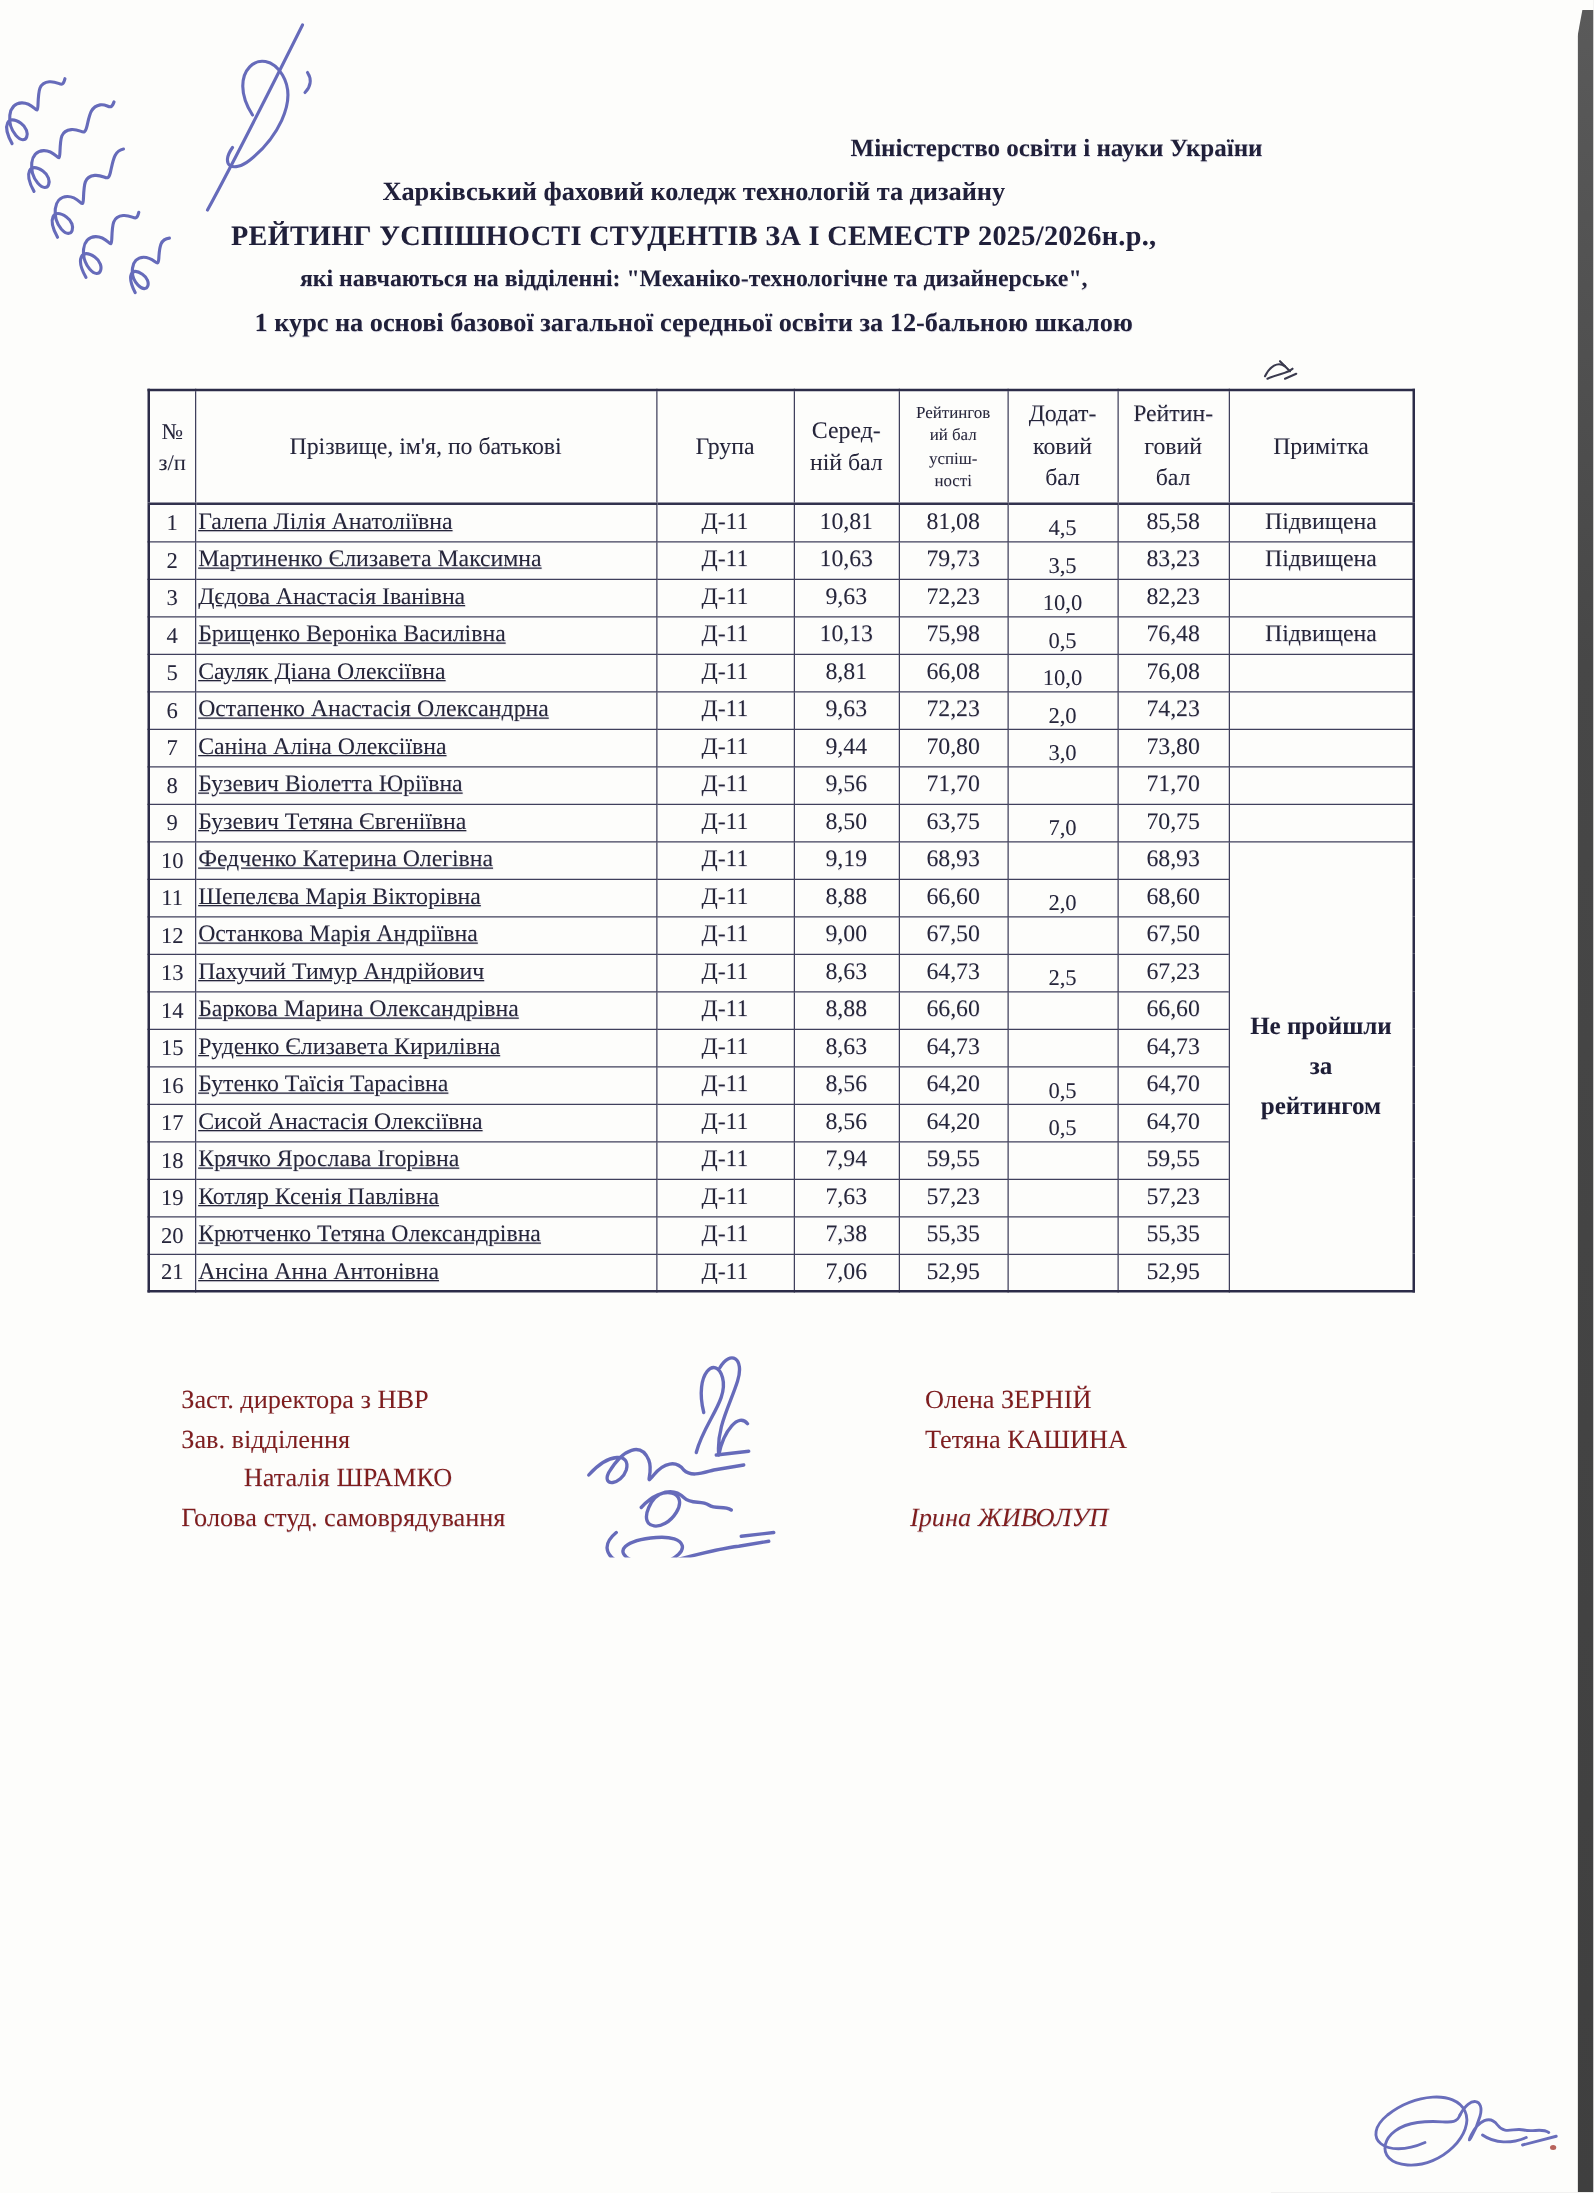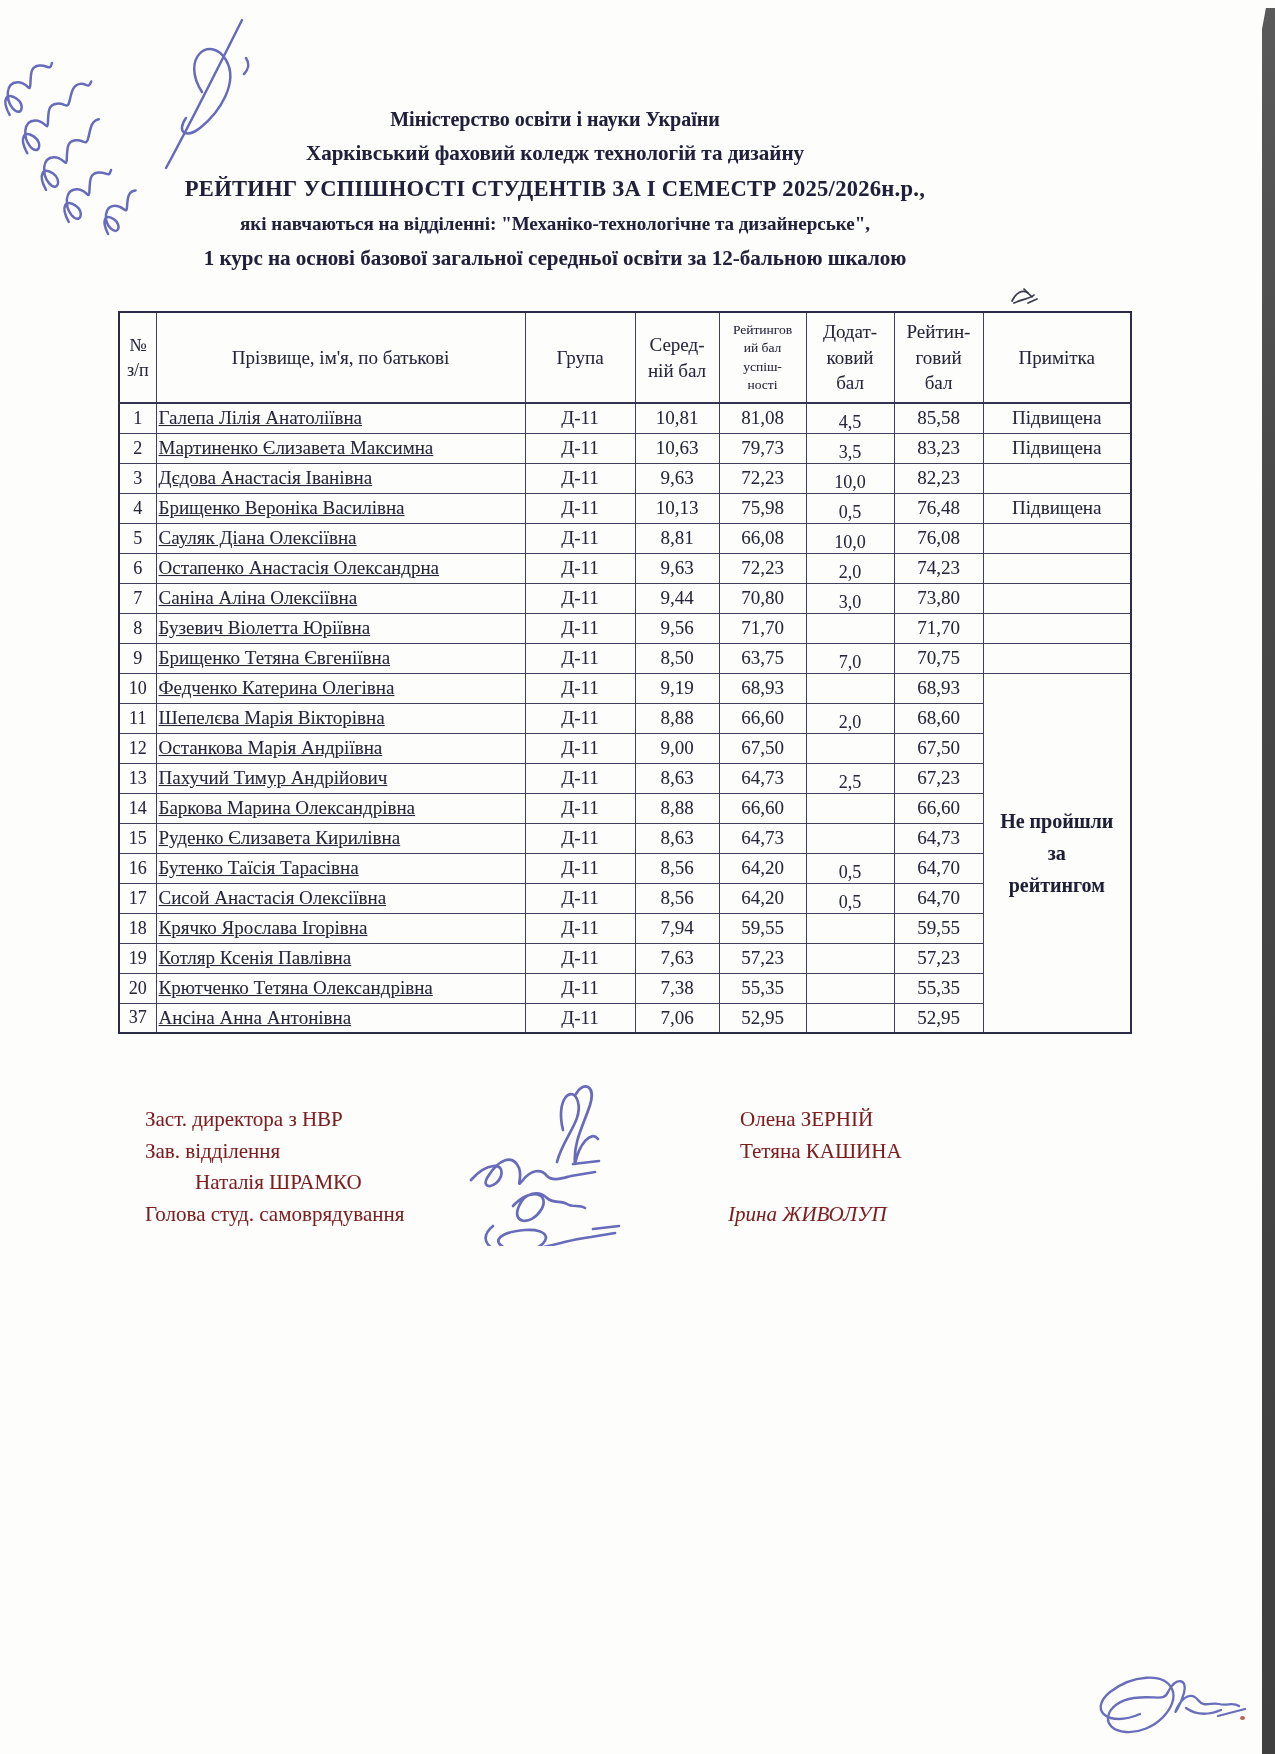--- a/index.html
+++ b/index.html
@@ -6,21 +6,21 @@
   .page{
     position:relative;width:1275px;height:1754px;margin:0 auto;
     background:#fdfdfb;overflow:hidden;
     font-family:"Liberation Serif","DejaVu Serif",serif;
     color:#26263a;
     text-shadow:0.35px 0.35px 0.5px rgba(90,80,140,0.22);
   }
   
   .hdr{position:absolute;left:100px;top:103px;width:910px;text-align:center;font-weight:bold;color:#20203a;}
   .hdr .t{display:block;}
-  .t1{font-size:20px;line-height:32px;}
+  .t1{font-size:20px;line-height:32px;text-align:right;}
   .t2{font-size:21px;line-height:36px;}
   .t3{font-size:22.5px;line-height:35px;letter-spacing:0.3px;}
   .t4{font-size:19px;line-height:35px;}
   .t5{font-size:21px;line-height:35px;}
   
   table.rate{
     position:absolute;left:118px;top:311px;width:1000px;
     border-collapse:collapse;table-layout:fixed;
     font-size:19px;color:#26263a;
   }
@@ -209,21 +209,21 @@
           <td class="c-name">Бузевич Віолетта Юріївна</td>
           <td class="c-group">Д-11</td>
           <td class="c-avg">9,56</td>
           <td class="c-rating">71,70</td>
           <td class="c-extra"></td>
           <td class="c-total">71,70</td>
           <td class="c-note"></td>
         </tr>
         <tr>
           <td class="c-num">9</td>
-          <td class="c-name">Брищенко Тетяна Євгеніївна</td>
+          <td class="c-name">Бузевич Тетяна Євгеніївна</td>
           <td class="c-group">Д-11</td>
           <td class="c-avg">8,50</td>
           <td class="c-rating">63,75</td>
           <td class="c-extra">7,0</td>
           <td class="c-total">70,75</td>
           <td class="c-note"></td>
         </tr>
         <tr>
           <td class="c-num">10</td>
           <td class="c-name">Федченко Катерина Олегівна</td>
@@ -320,21 +320,21 @@
         <tr>
           <td class="c-num">20</td>
           <td class="c-name">Крютченко Тетяна Олександрівна</td>
           <td class="c-group">Д-11</td>
           <td class="c-avg">7,38</td>
           <td class="c-rating">55,35</td>
           <td class="c-extra"></td>
           <td class="c-total">55,35</td>
         </tr>
         <tr>
-          <td class="c-num">37</td>
+          <td class="c-num">21</td>
           <td class="c-name">Ансіна Анна Антонівна</td>
           <td class="c-group">Д-11</td>
           <td class="c-avg">7,06</td>
           <td class="c-rating">52,95</td>
           <td class="c-extra"></td>
           <td class="c-total">52,95</td>
         </tr>
       </tbody>
   </table>
 

